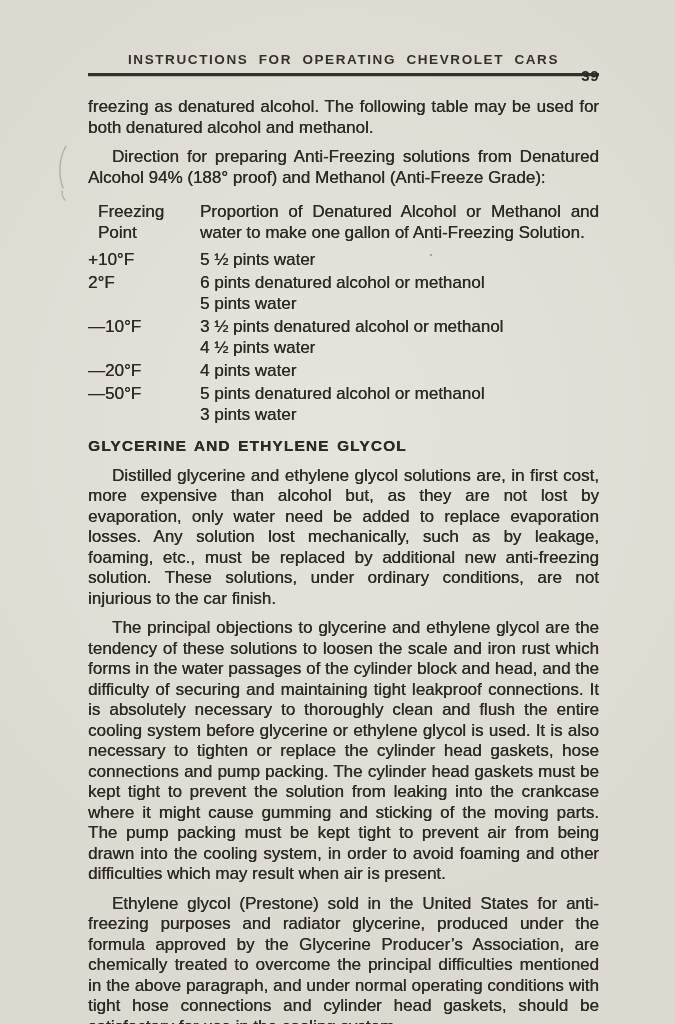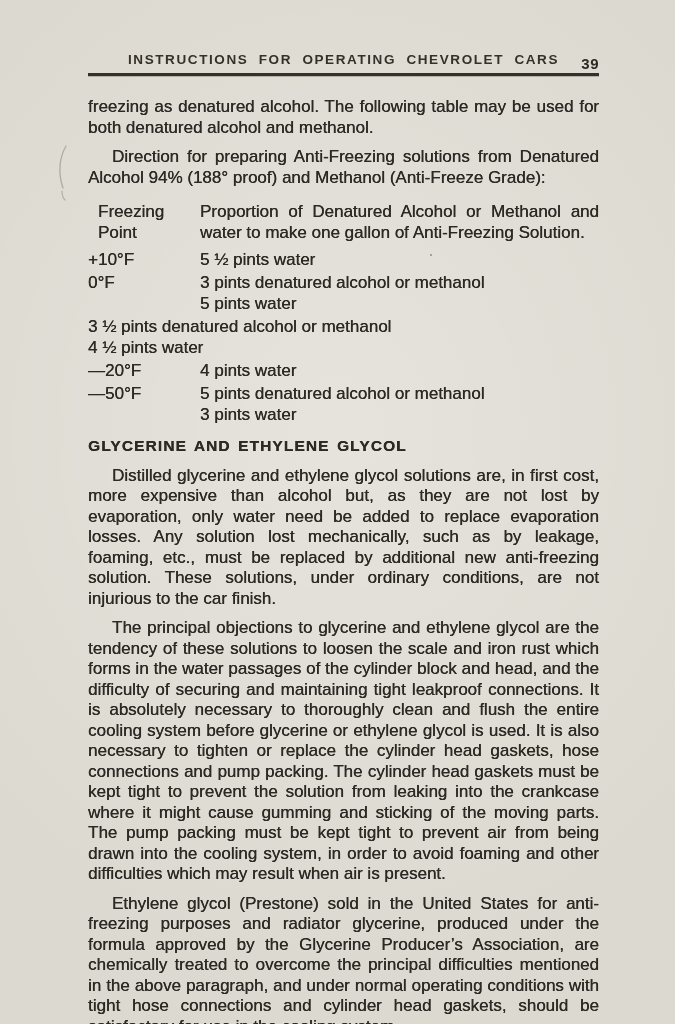--- a/index.html
+++ b/index.html
@@ -28,21 +28,21 @@
   .margin-mark{position:absolute;left:54px;top:144px;opacity:.55;}
   
   .header-line{position:relative;height:20px;margin-bottom:3px;}
   .header-title{
     display:block;text-align:center;
     font-size:13.5px;font-weight:bold;
     letter-spacing:1.6px;word-spacing:5px;
     color:#34302a;
   }
   .page-number{
-    position:absolute;right:0;top:4px;
+    position:absolute;right:0;top:16px;
     font-size:15px;font-weight:bold;letter-spacing:.5px;
   }
   .header-rule{border-bottom:3px solid var(--rule);box-shadow:0 1px 0 rgba(52,49,43,.25);}
   
   .body-text{
     text-align:justify;
     text-indent:24px;
     margin-top:9px;
     text-shadow:.25px 0 0 currentColor;
   }
@@ -105,28 +105,29 @@
       </div>
 
       <div class="t-row">
         <div class="t-temp">+10°F</div>
         <div class="t-prop">
           <div>5 ½ pints water</div>
         </div>
       </div>
 
       <div class="t-row">
-        <div class="t-temp">0°F</div>
+        <div class="t-temp">2°F</div>
         <div class="t-prop">
-          <div>3 pints denatured alcohol or methanol</div>
+          <div>6 pints denatured alcohol or methanol</div>
           <div>5 pints water</div>
         </div>
       </div>
 
       <div class="t-row">
+        <div class="t-temp">—10°F</div>
         <div class="t-prop">
           <div>3 ½ pints denatured alcohol or methanol</div>
           <div>4 ½ pints water</div>
         </div>
       </div>
 
       <div class="t-row">
         <div class="t-temp">—20°F</div>
         <div class="t-prop">
           <div>4 pints water</div>

